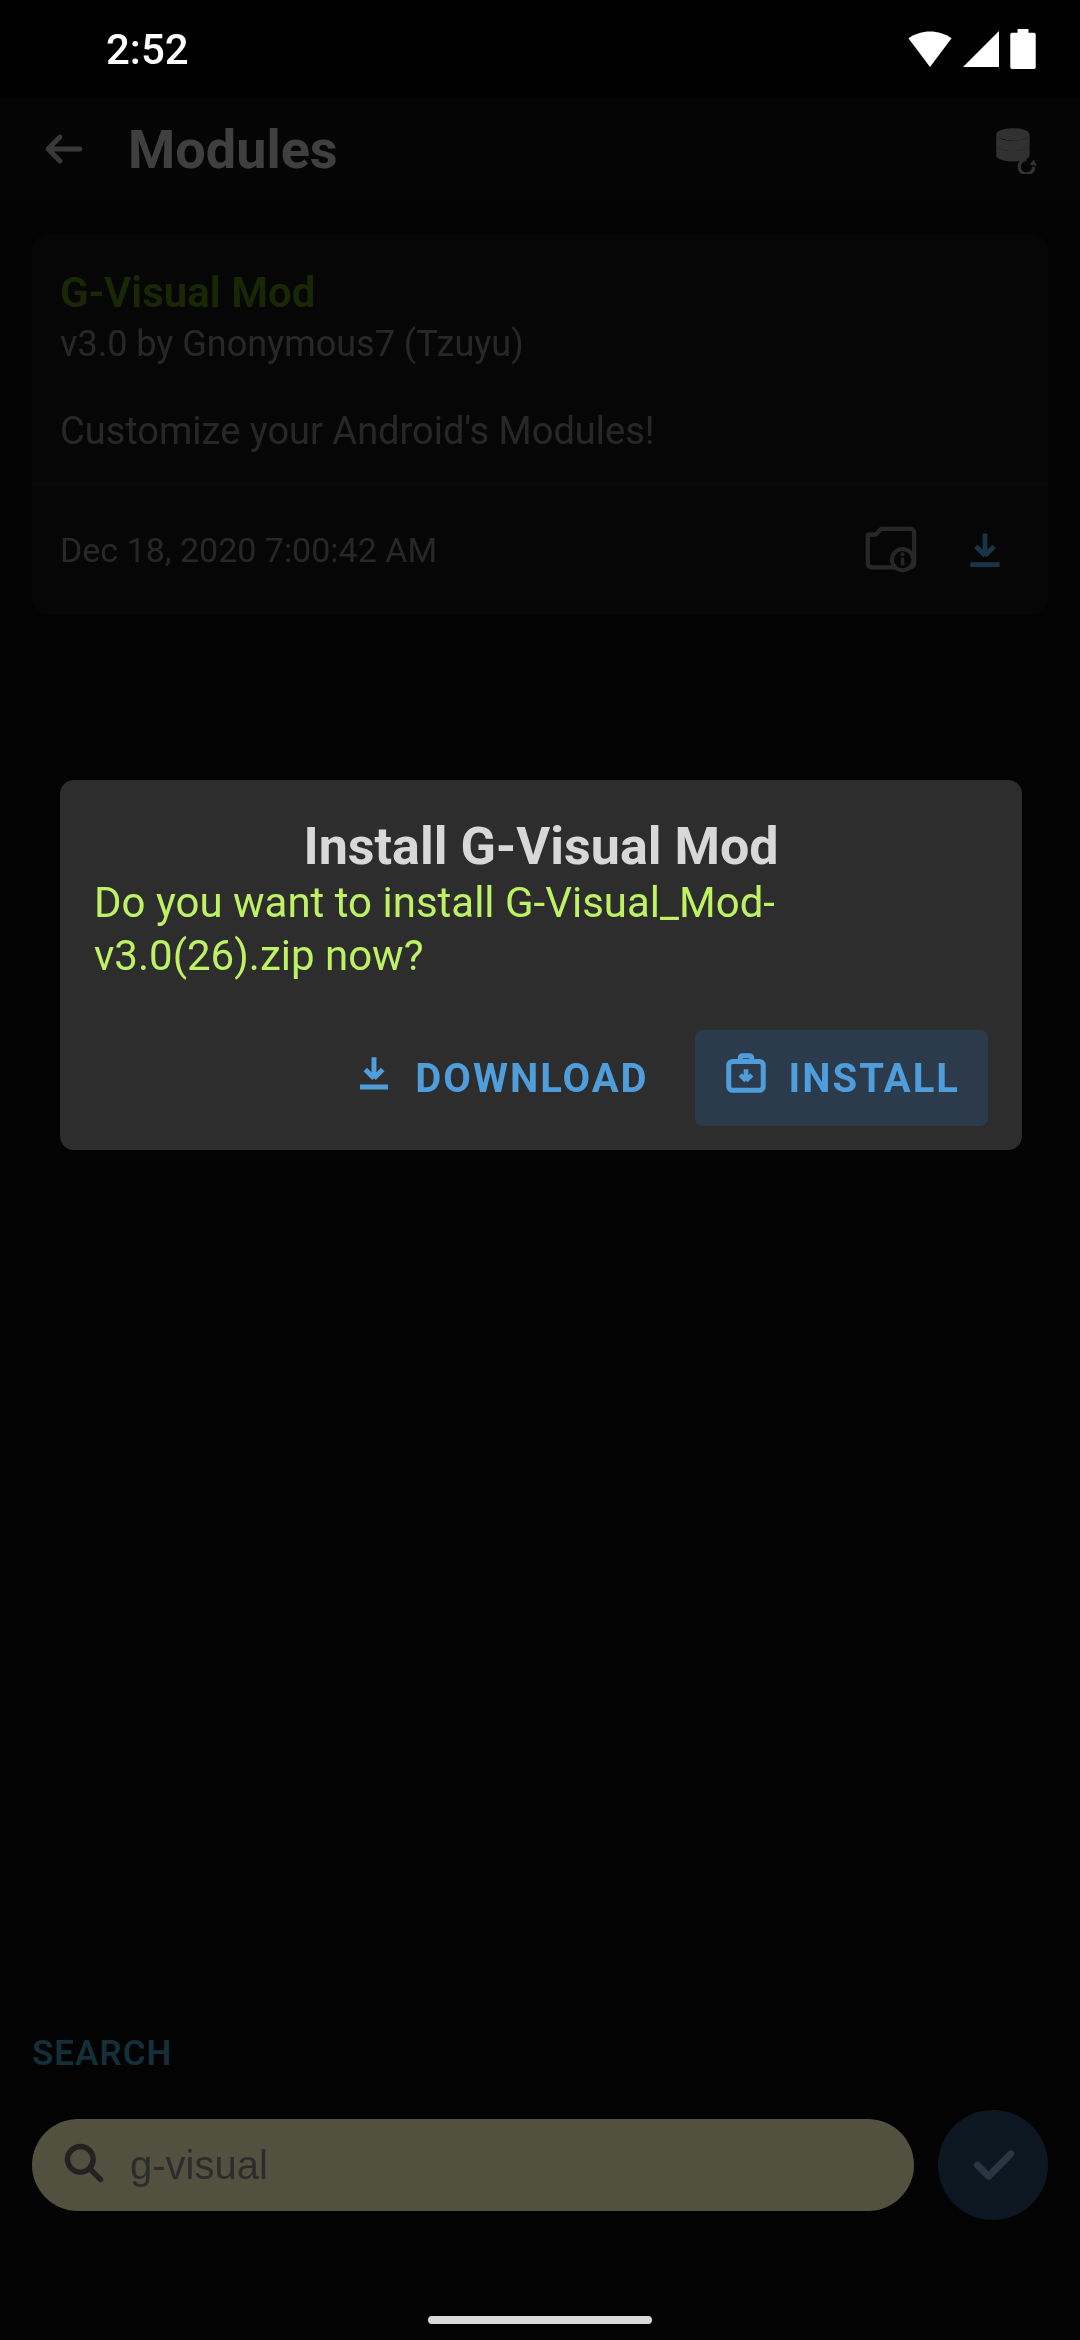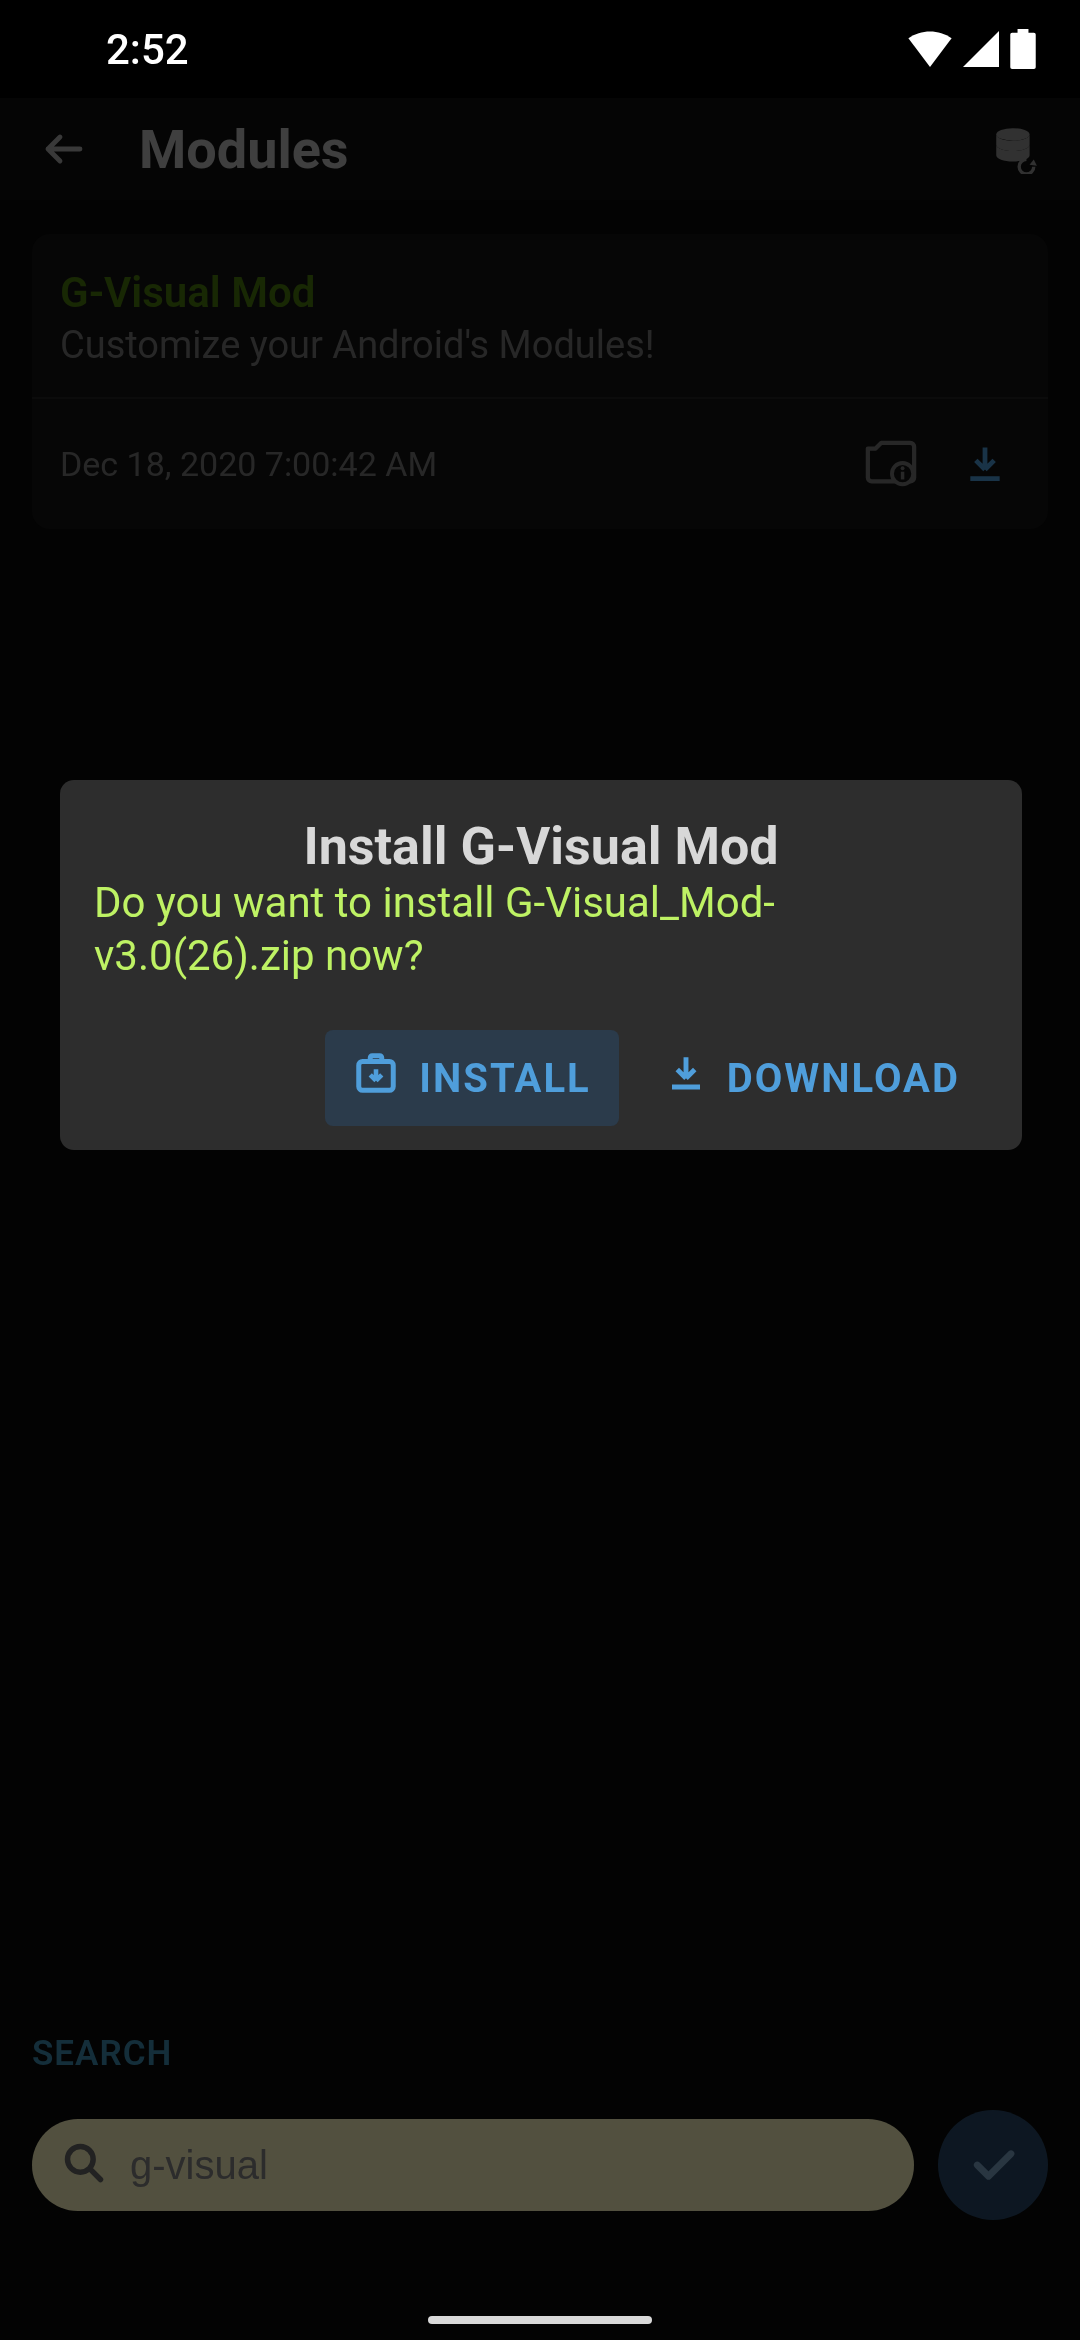--- a/index.html
+++ b/index.html
@@ -52,21 +52,20 @@
     display: flex;
     align-items: center;
     padding: 0 40px;
     gap: 40px;
   }
   .topbar-title {
     flex: 1;
     font-size: 54px;
     font-weight: 700;
     color: #c4c4c4;
-    margin-left: 11px;
   }
   .topbar svg { display:block; }
 
   .module-card {
     margin: 34px 32px 0 32px;
     background: #141414;
     border-radius: 18px;
     overflow: hidden;
   }
   .module-card-top {
@@ -258,20 +257,21 @@
         </g>
         <path fill="none" stroke="#9a9a9a" stroke-width="1.6" d="M17.5 17a3.5 3.5 0 1 0 3.5 3.5"></path>
         <path fill="#9a9a9a" d="m21 17-2 2.5 3.5.5z"></path>
       </svg>
     </span>
   </div>
 
   <div class="module-card">
     <div class="module-card-top">
       <div class="module-name">G-Visual Mod</div>
+      <div class="module-version">v3.0 by Gnonymous7 (Tzuyu)</div>
       <div class="module-desc">Customize your Android's Modules!</div>
     </div>
     <div class="module-card-bottom">
       <div class="module-date">Dec 18, 2020 7:00:42 AM</div>
       <div class="module-action">
         <svg width="54" height="48" viewBox="0 0 28 24">
           <path fill="none" stroke="#7a7a7a" stroke-width="2.2" stroke-linejoin="round" d="M2 9V4h4l3-3h15a2 2 0 0 1 2 2v16a2 2 0 0 1-2 2H4a2 2 0 0 1-2-2V9z"></path>
           <circle cx="20" cy="17" r="5.5" fill="#141414" stroke="#7a7a7a" stroke-width="2"></circle>
           <circle cx="20" cy="14.2" r="1" fill="#7a7a7a"></circle>
           <rect x="19.1" y="16" width="1.8" height="4" fill="#7a7a7a"></rect>
@@ -304,36 +304,36 @@
       </div>
     </div>
   </div>
 
   <div class="scrim"></div>
 
   <div class="dialog">
     <div class="dialog-title">Install G-Visual Mod</div>
     <div class="dialog-body">Do you want to install G-Visual_Mod-v3.0(26).zip now?</div>
     <div class="dialog-actions">
+      <div class="dialog-btn">
+        <span>
+          <svg width="42" height="42" viewBox="0 0 24 24">
+            <path fill="none" stroke="#4f9edb" stroke-width="2.8" stroke-linejoin="round" d="M12 3v12m0 0 5-5m-5 5L7 10M4 20h16"></path>
+          </svg>
+        </span>
+        <span>DOWNLOAD</span>
+      </div>
       <div class="dialog-btn primary">
         <span>
           <svg width="46" height="46" viewBox="0 0 24 24">
             <rect x="3" y="6" width="18" height="15" rx="2" fill="none" stroke="#4f9edb" stroke-width="2.6"></rect>
             <path d="M9 6V4a1 1 0 0 1 1-1h4a1 1 0 0 1 1 1v2" fill="none" stroke="#4f9edb" stroke-width="2.6"></path>
             <path d="M12 10v6m0 0 3-3m-3 3-3-3" fill="none" stroke="#4f9edb" stroke-width="2.4" stroke-linejoin="round"></path>
           </svg>
         </span>
         <span>INSTALL</span>
       </div>
-      <div class="dialog-btn">
-        <span>
-          <svg width="42" height="42" viewBox="0 0 24 24">
-            <path fill="none" stroke="#4f9edb" stroke-width="2.8" stroke-linejoin="round" d="M12 3v12m0 0 5-5m-5 5L7 10M4 20h16"></path>
-          </svg>
-        </span>
-        <span>DOWNLOAD</span>
-      </div>
     </div>
   </div>
 
 </div>
 
 <div class="home-indicator"></div>
 
 </body></html>

